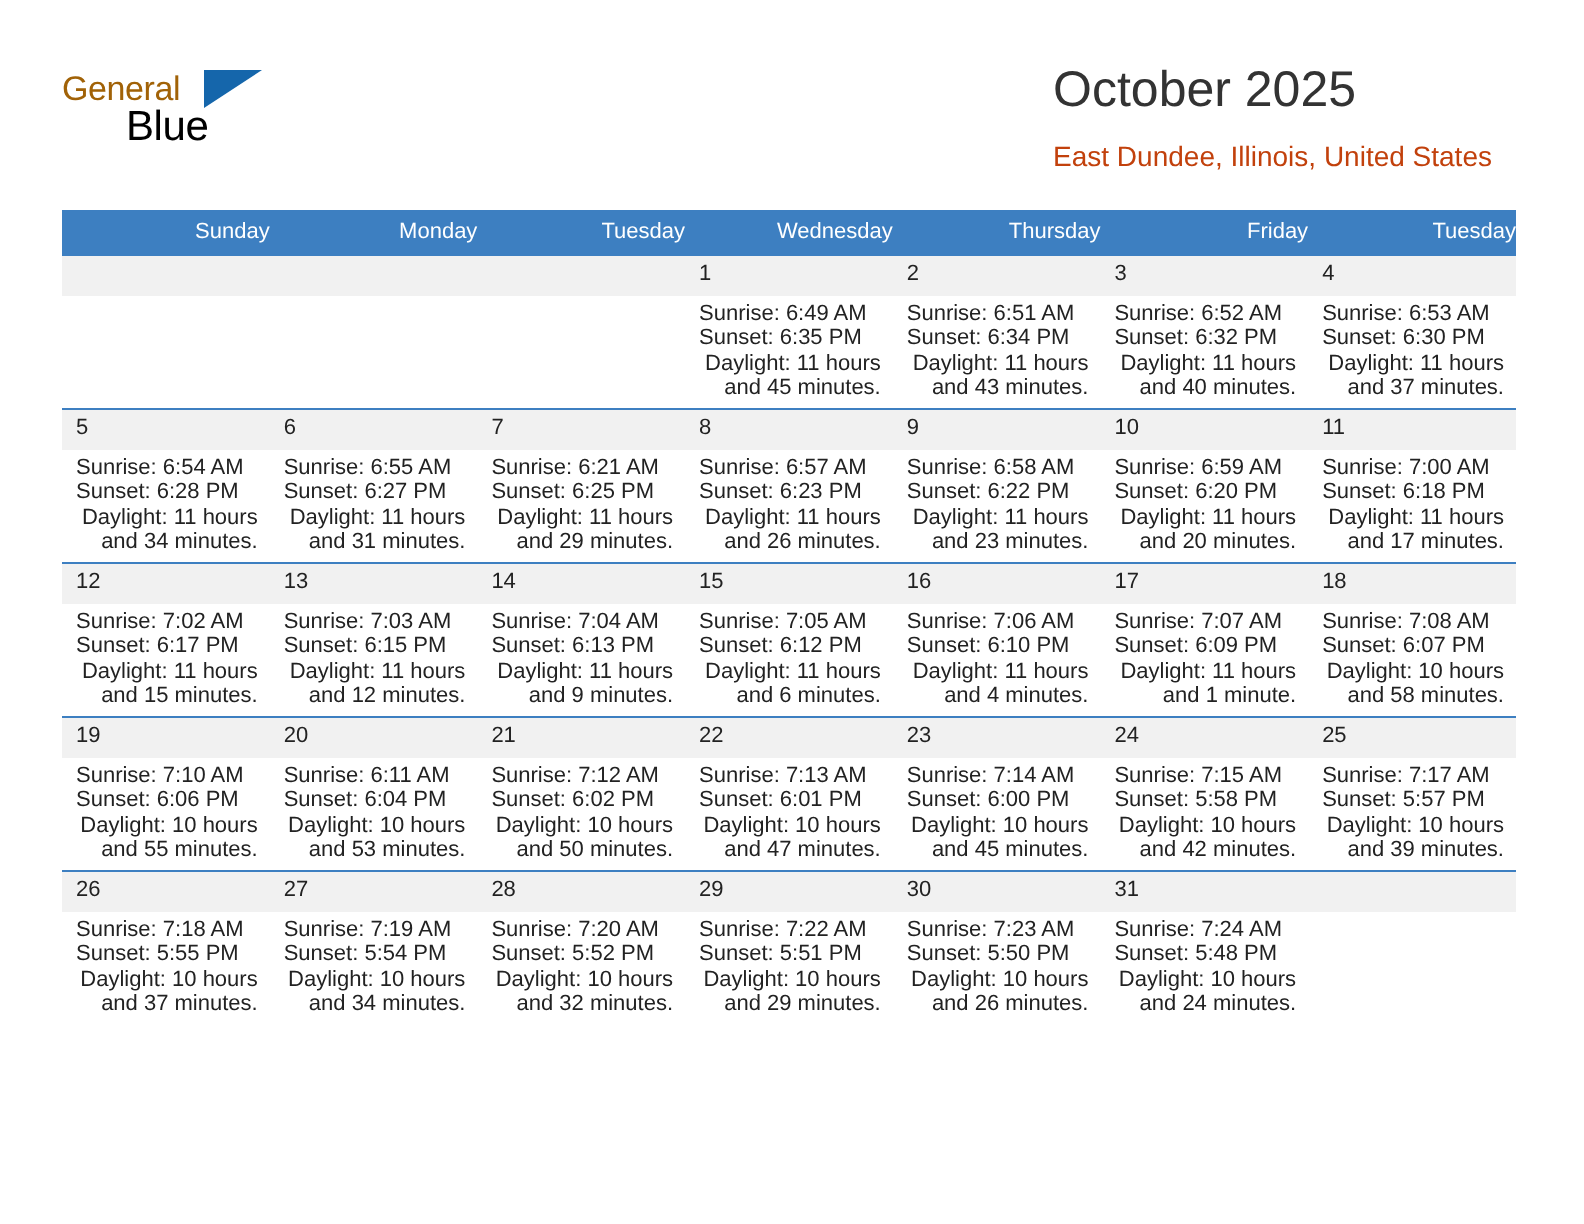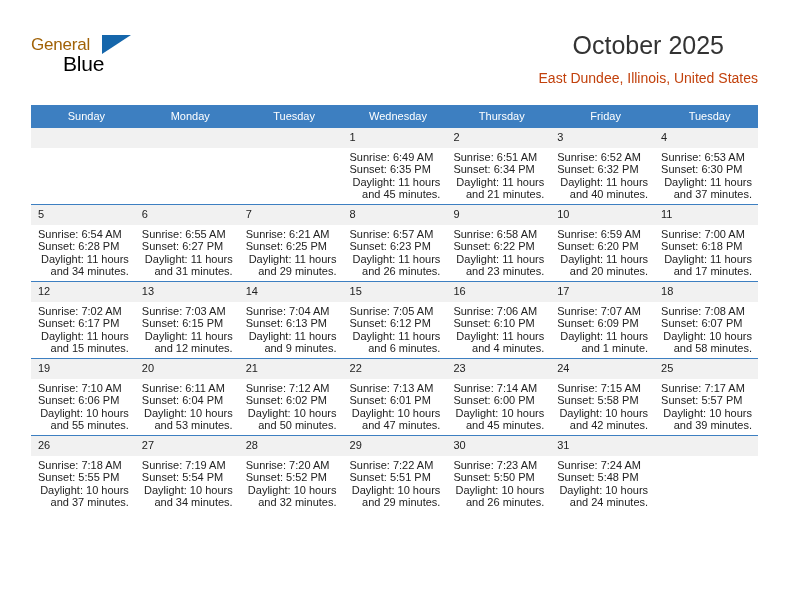--- a/index.html
+++ b/index.html
@@ -58,23 +58,23 @@
     left: 32px;
     top: 19px;
     font-size: 21px;
     line-height: 22px;
     color: #000000;
     letter-spacing: -0.2px;
   }
 
   .titles {
     position: absolute;
-    right: 0;
+    right: 12px;
     top: 0;
-    text-align: center;
+    text-align: left;
   }
   .cal-title {
     font-size: 25px;
     line-height: 30px;
     color: #333333;
     font-weight: normal;
     margin: 0;
     white-space: nowrap;
   }
   .cal-subtitle {
@@ -92,21 +92,21 @@
     top: 105px;
     width: 727px;
     border-collapse: collapse;
     table-layout: fixed;
   }
   .calendar th {
     background: #3d7fc1;
     color: #ffffff;
     font-size: 11px;
     font-weight: normal;
-    text-align: center;
+    text-align: right;
     padding: 5px 0 5px 7px;
     height: 11px;
     border: none;
   }
   .calendar td {
     vertical-align: top;
     padding: 0;
     border: none;
     border-top: 1px solid #3d7fc1;
     height: 76px;
@@ -189,21 +189,21 @@
               <div>Sunrise: 6:49 AM</div>
               <div>Sunset: 6:35 PM</div>
               <div class="wrapline">Daylight: 11 hours and 45 minutes.</div>
             </div>
           </td>
           <td>
             <div class="daynum">2</div>
             <div class="info">
               <div>Sunrise: 6:51 AM</div>
               <div>Sunset: 6:34 PM</div>
-              <div class="wrapline">Daylight: 11 hours and 21 minutes.</div>
+              <div class="wrapline">Daylight: 11 hours and 43 minutes.</div>
             </div>
           </td>
           <td>
             <div class="daynum">3</div>
             <div class="info">
               <div>Sunrise: 6:52 AM</div>
               <div>Sunset: 6:32 PM</div>
               <div class="wrapline">Daylight: 11 hours and 40 minutes.</div>
             </div>
           </td>

